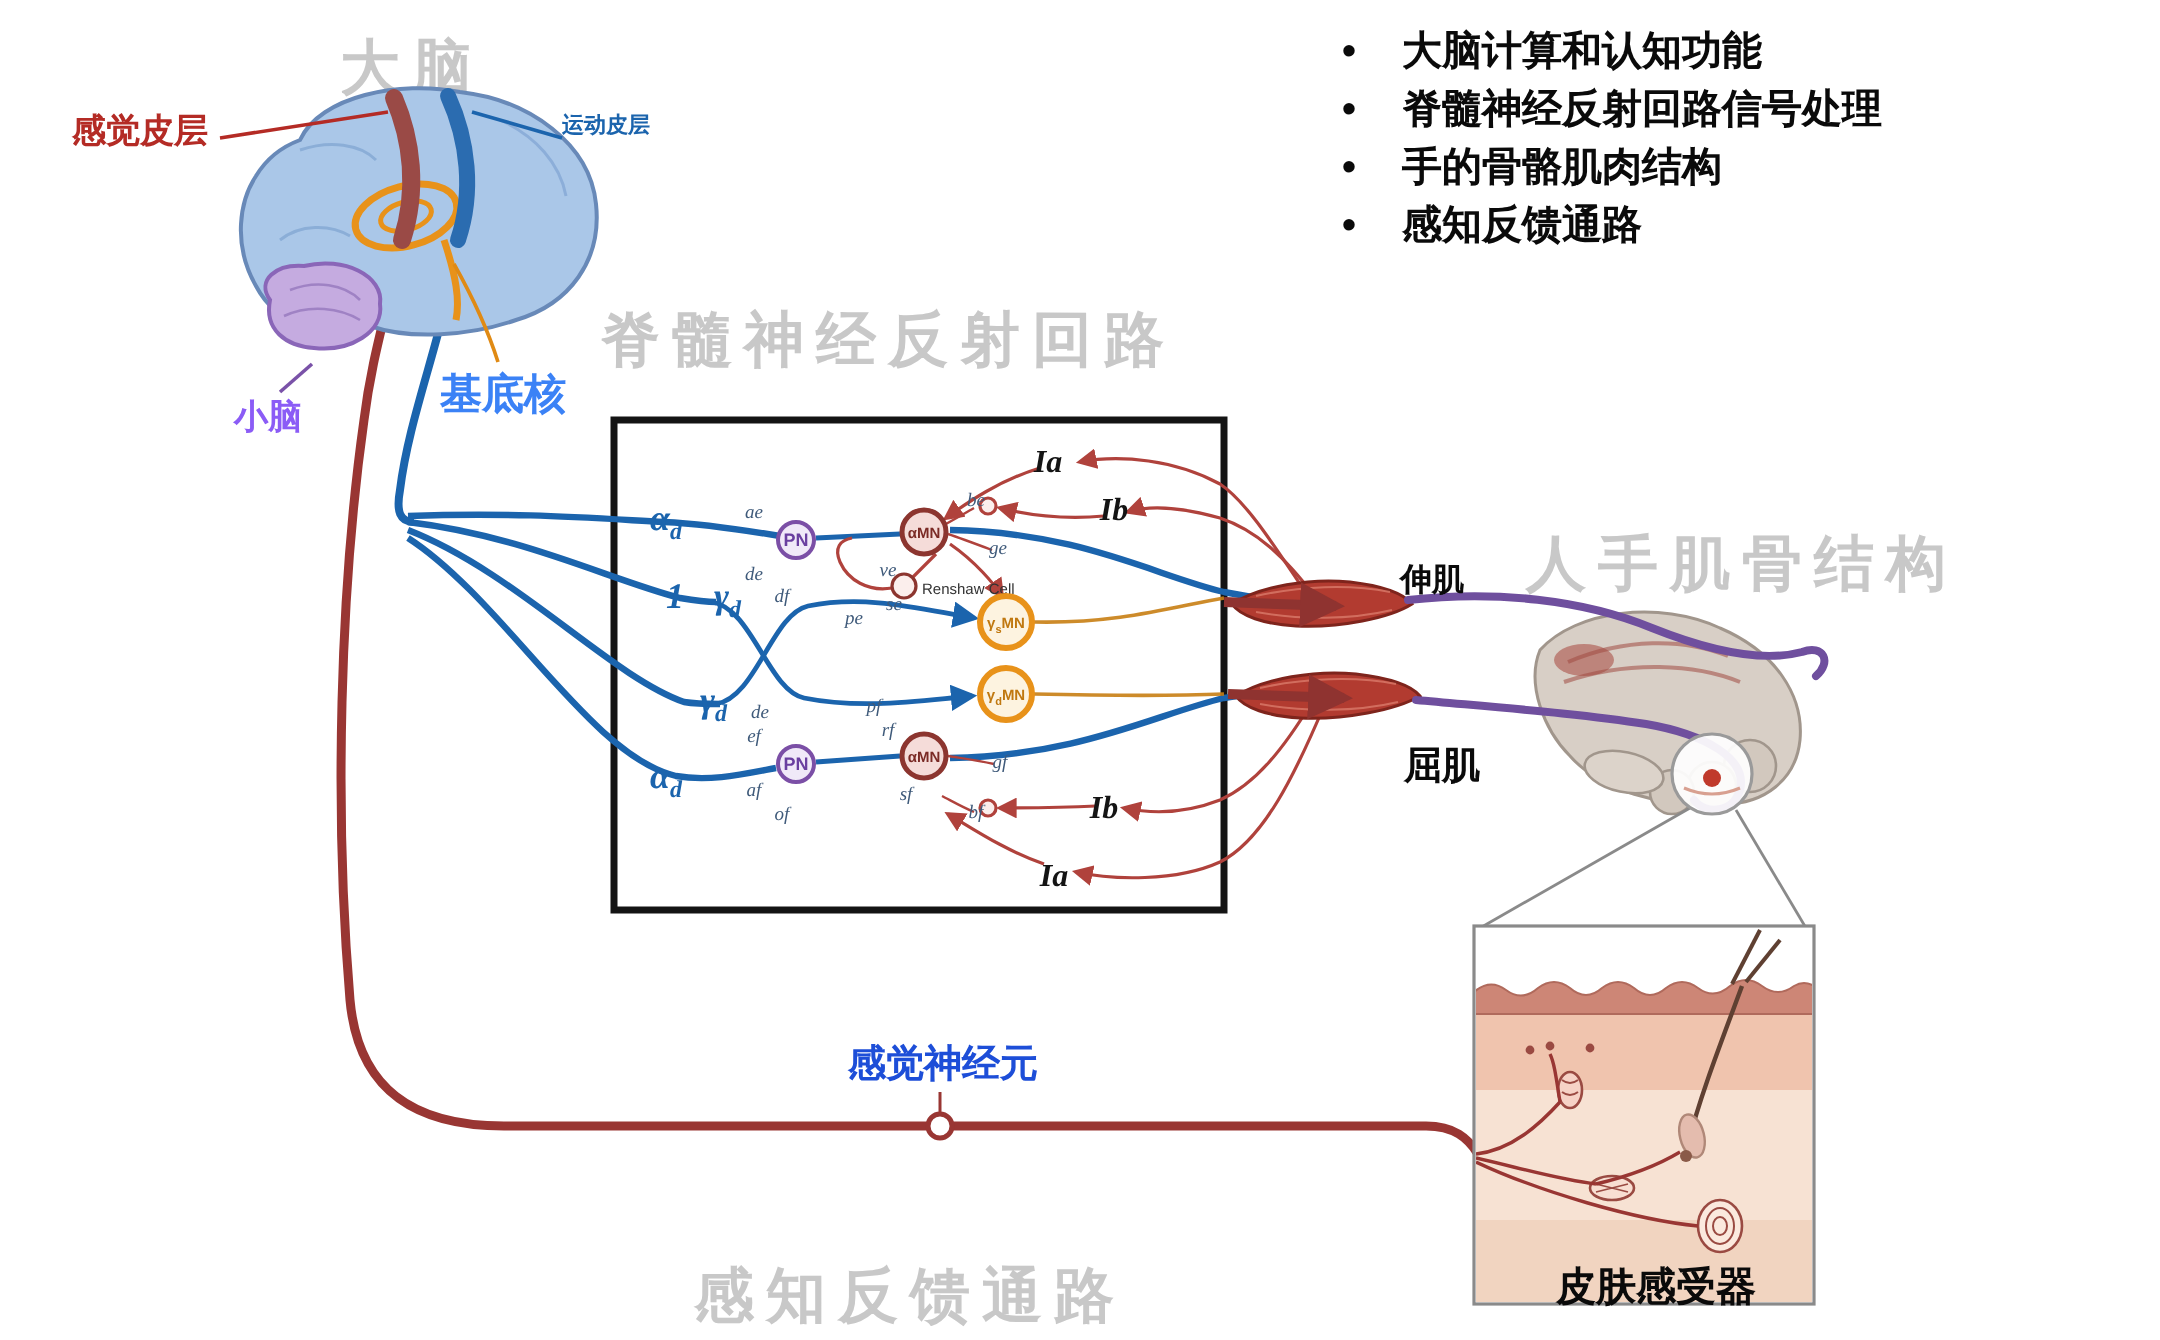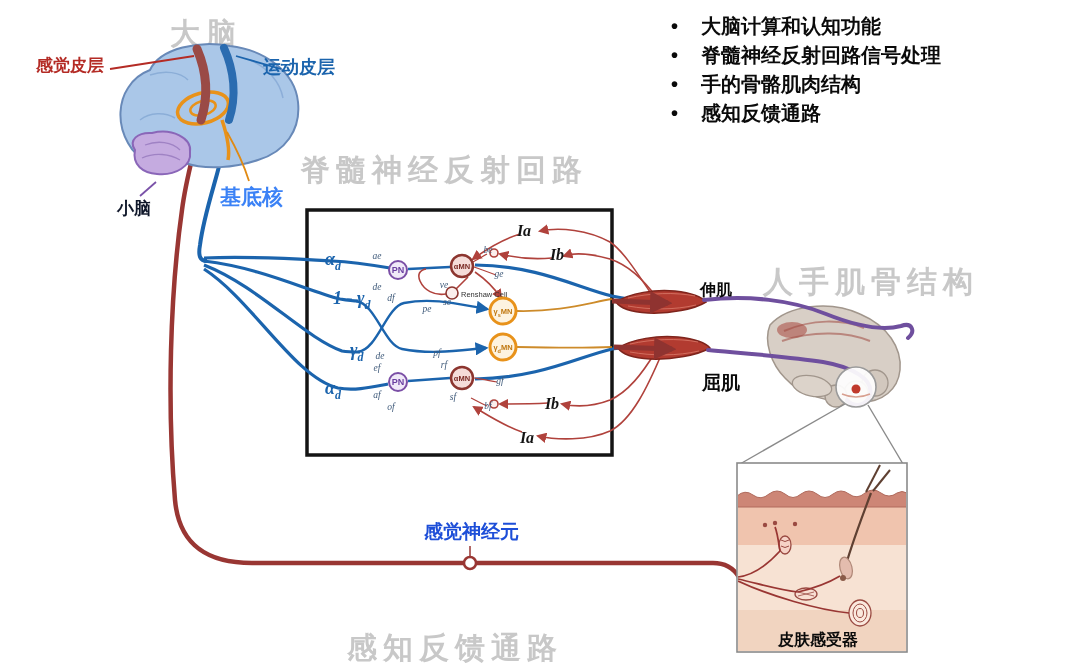--- a/index.html
+++ b/index.html
@@ -239,33 +239,33 @@
           <path d="M 738,579 C 760,584 780,590 798,592"></path>
           <path d="M 738,581 C 770,596 818,610 849,613"></path>
           <path d="M 780,551 C 778,538 777,531 775,527"></path>
           <path d="M 798,592 C 815,588 830,582 840,576"></path>
         </g>
       </g>
     </g>
   </svg>
 
   <div class="lbl" style="left:36px;top:54px;font-size:17px;color:#b42b25">感觉皮层</div>
-  <div class="lbl" style="left:263px;top:55px;font-size:18px;color:#1b64ad">运动皮层</div>
-  <div class="lbl" style="left:117px;top:197px;font-size:17px;color:#0f172a">小脑</div>
+  <div class="lbl" style="left:281px;top:55px;font-size:11px;color:#1b64ad">运动皮层</div>
+  <div class="lbl" style="left:117px;top:197px;font-size:17px;color:#8b5cf6">小脑</div>
   <div class="lbl" style="left:220px;top:183px;font-size:21px;color:#3b82f6">基底核</div>
 
   <div class="rowlab" style="left:325px;top:249px"><span></span><span>α</span><sub>d</sub></div>
   <div class="rowlab" style="left:333px;top:288px"><span>1 - </span><span>γ</span><sub>d</sub></div>
   <div class="rowlab" style="left:350px;top:340px"><span></span><span>γ</span><sub>d</sub></div>
   <div class="rowlab" style="left:325px;top:378px"><span></span><span>α</span><sub>d</sub></div>
 
   <div class="lbl" style="left:700px;top:280px;font-size:16px;color:#0a0a0a">伸肌</div>
   <div class="lbl" style="left:702px;top:370px;font-size:19px;color:#0a0a0a">屈肌</div>
   <div class="lbl" style="left:424px;top:519px;font-size:19px;color:#1d4ed8">感觉神经元</div>
-  <div class="lbl" style="left:778px;top:630px;font-size:16px;color:#0a0a0a">皮肤感受器</div>
+  <div class="lbl" style="left:778px;top:630px;font-size:20px;color:#0a0a0a">皮肤感受器</div>
 
   <div class="kp">
     <div class="kp-item">
         <span class="kp-b">•</span>
         <span>大脑计算和认知功能</span>
       </div>
     <div class="kp-item">
         <span class="kp-b">•</span>
         <span>脊髓神经反射回路信号处理</span>
       </div>

